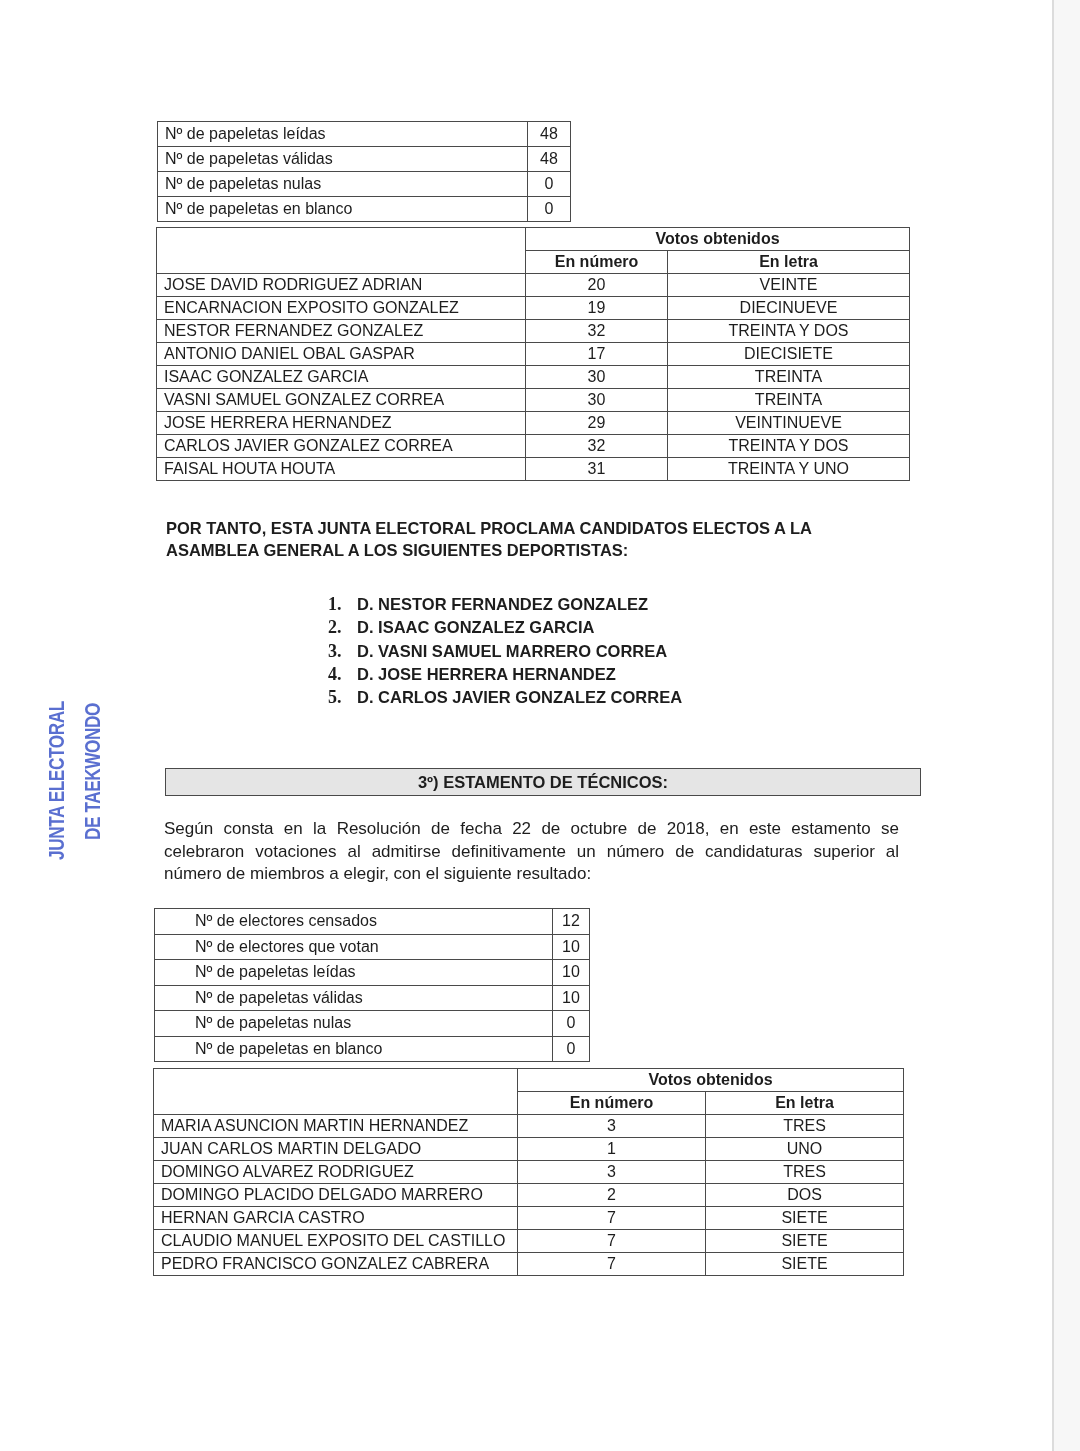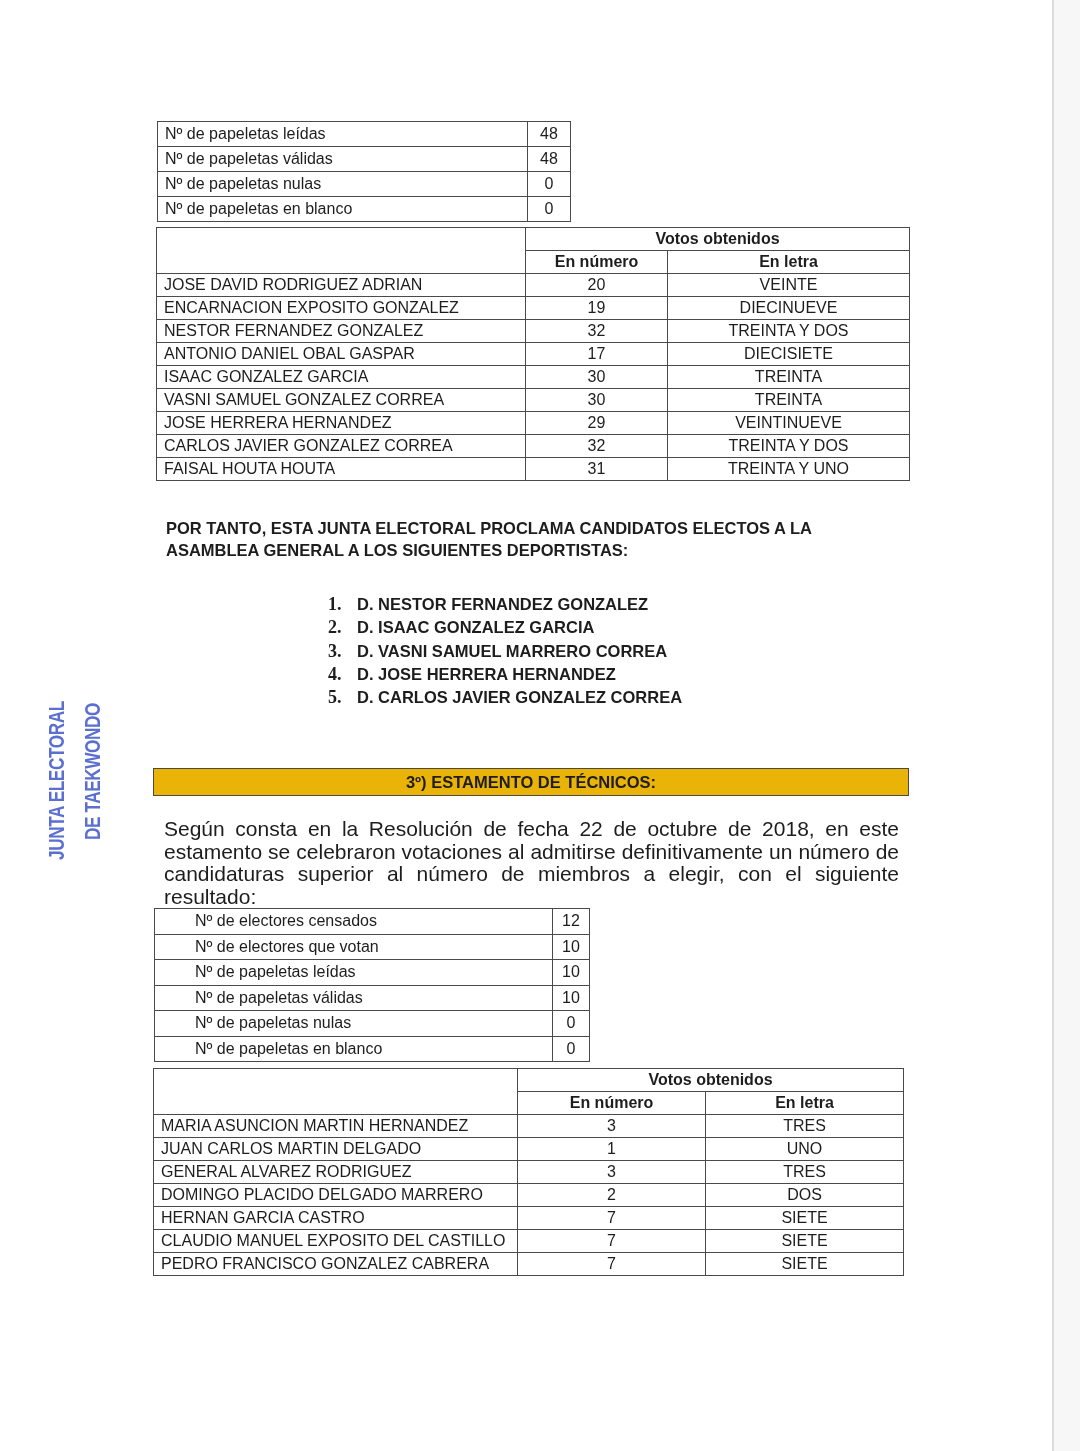--- a/index.html
+++ b/index.html
@@ -48,27 +48,27 @@
     position: absolute; left: 166px; top: 517px; width: 720px;
     font-weight: bold; font-size: 16.5px; line-height: 22px;
   }
   .elected {
     position: absolute; left: 320px; top: 585px; margin: 8px; padding: 0;
     list-style: none; font-size: 16.5px; font-weight: bold; line-height: 23.3px;
   }
   .elected .n { display: inline-block; width: 29px; font-family: "Liberation Serif", serif; font-size: 18px; }
 
   .section-title {
-    position: absolute; left: 153px; top: 768px; width: 754px; height: 26px;
-    border: 1.6px solid #4a4a4a; background: #eab308;
+    position: absolute; left: 165px; top: 768px; width: 754px; height: 26px;
+    border: 1.6px solid #4a4a4a; background: #e5e5e5;
     text-align: center; font-weight: bold; font-size: 16.5px; line-height: 26px;
   }
   .paragraph {
     position: absolute; left: 164px; top: 818px; width: 735px;
-    font-size: 21px; line-height: 22.5px; text-align: justify;
+    font-size: 17px; line-height: 22.5px; text-align: justify;
   }
 
   .stats2 { left: 154px; top: 908px; }
   .stats2 td.lbl { width: 350px; padding-left: 40px; }
   .stats2 td.num { width: 24px; padding: 0 6px; height: 24.5px; }
 
   .votes2 { left: 153px; top: 1068px; }
   .votes2 td.name { width: 349px; }
   .votes2 td.c2 { width: 173px; }
   .votes2 td.c3 { width: 183px; }
@@ -220,21 +220,21 @@
         <td class="name">MARIA ASUNCION MARTIN HERNANDEZ</td>
         <td class="center">3</td>
         <td class="center">TRES</td>
       </tr>
   <tr>
         <td class="name">JUAN CARLOS MARTIN DELGADO</td>
         <td class="center">1</td>
         <td class="center">UNO</td>
       </tr>
   <tr>
-        <td class="name">GENERAL ALVAREZ RODRIGUEZ</td>
+        <td class="name">DOMINGO ALVAREZ RODRIGUEZ</td>
         <td class="center">3</td>
         <td class="center">TRES</td>
       </tr>
   <tr>
         <td class="name">DOMINGO PLACIDO DELGADO MARRERO</td>
         <td class="center">2</td>
         <td class="center">DOS</td>
       </tr>
   <tr>
         <td class="name">HERNAN GARCIA CASTRO</td>

